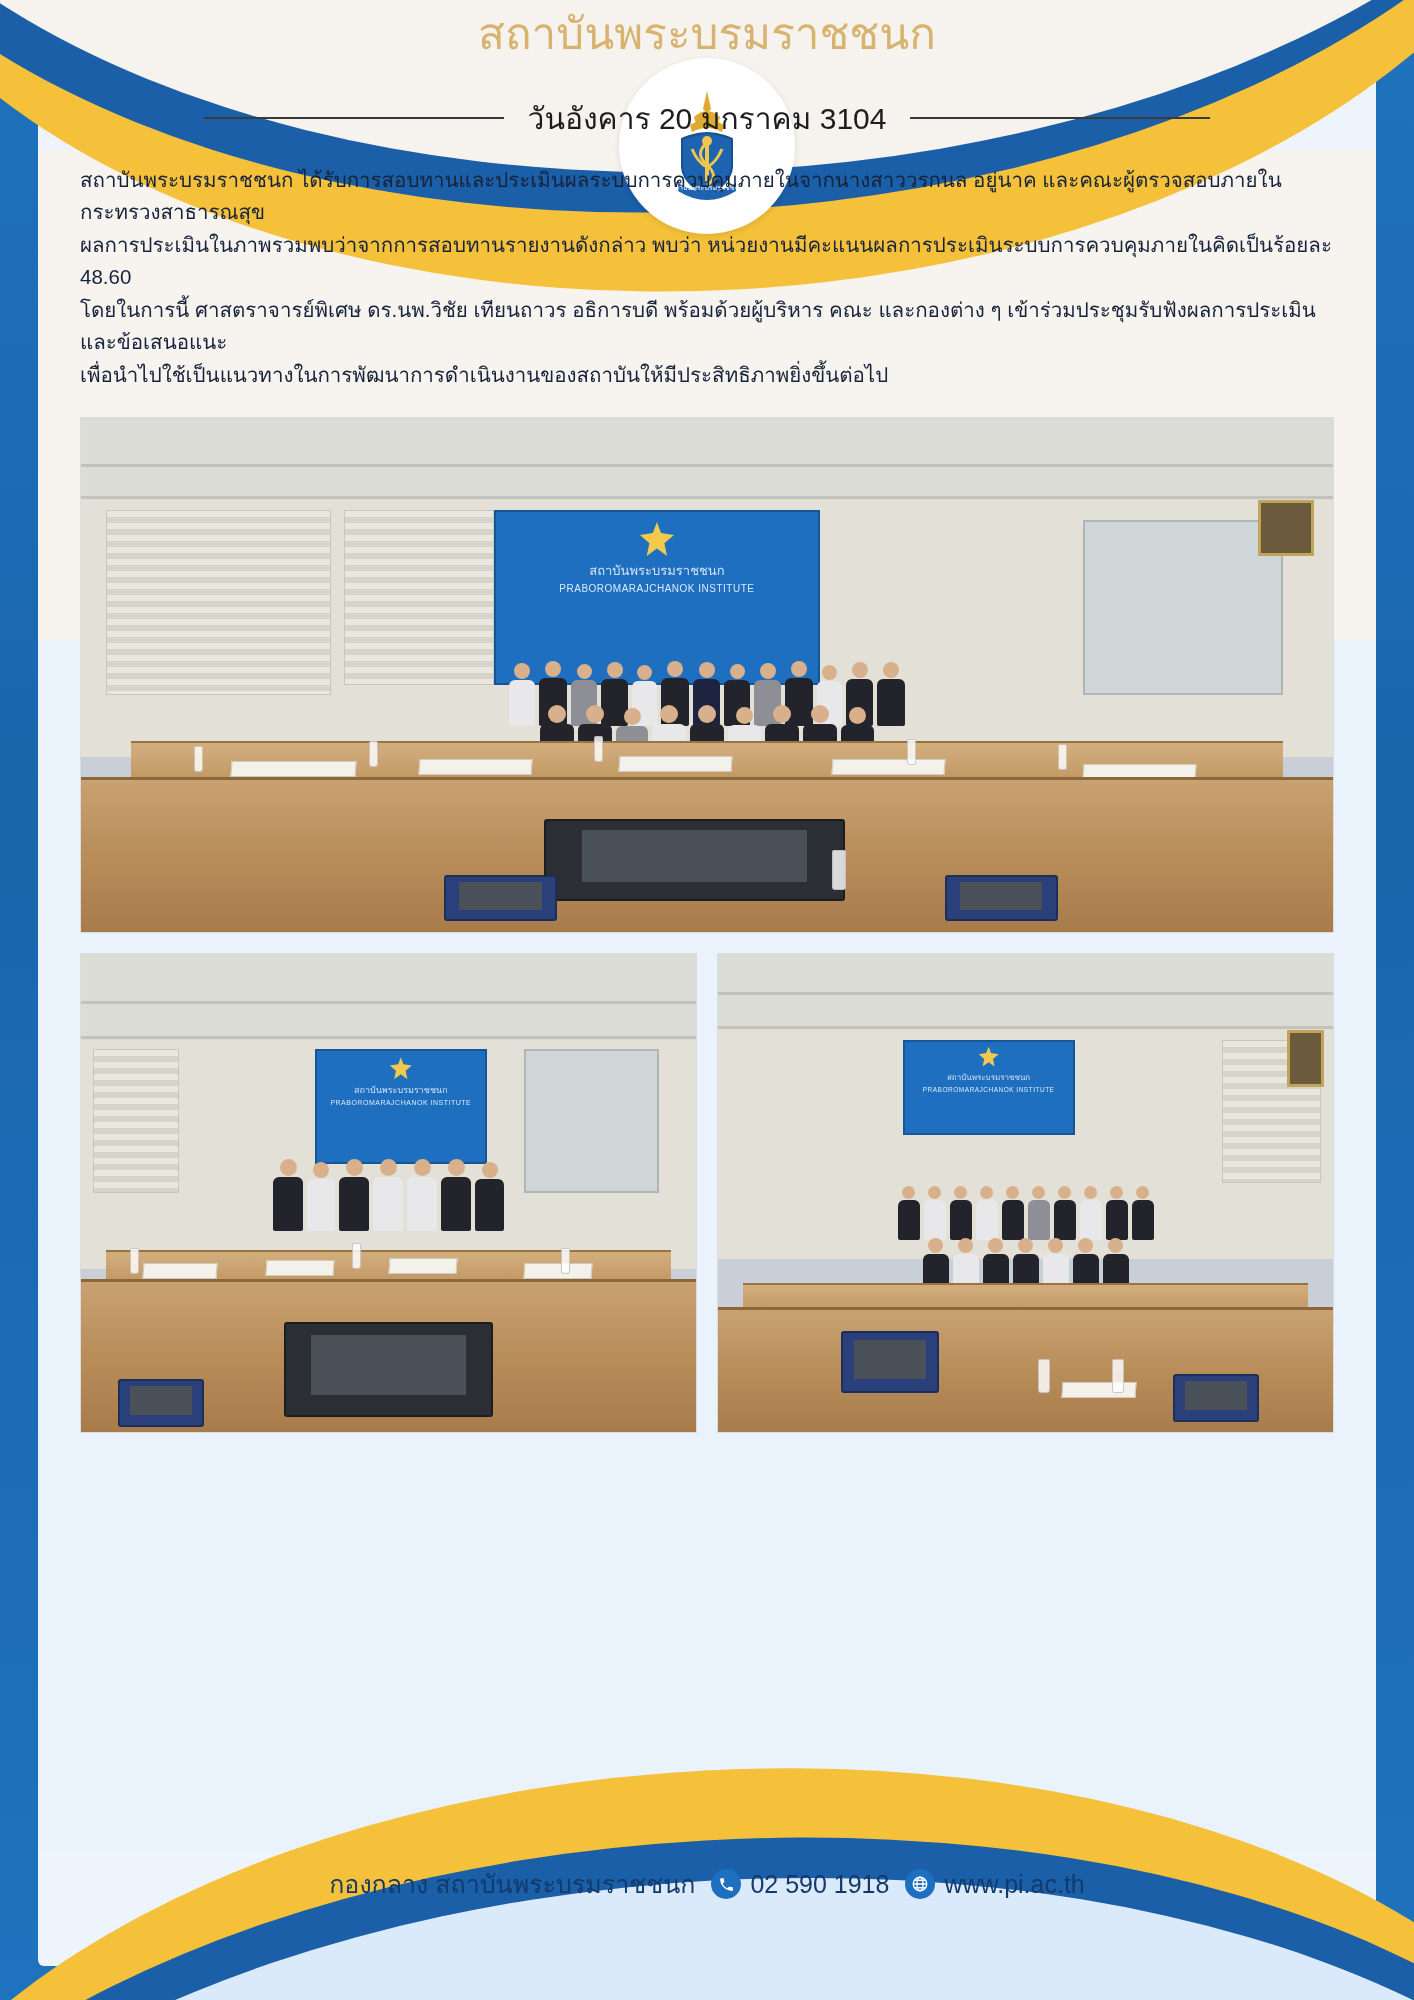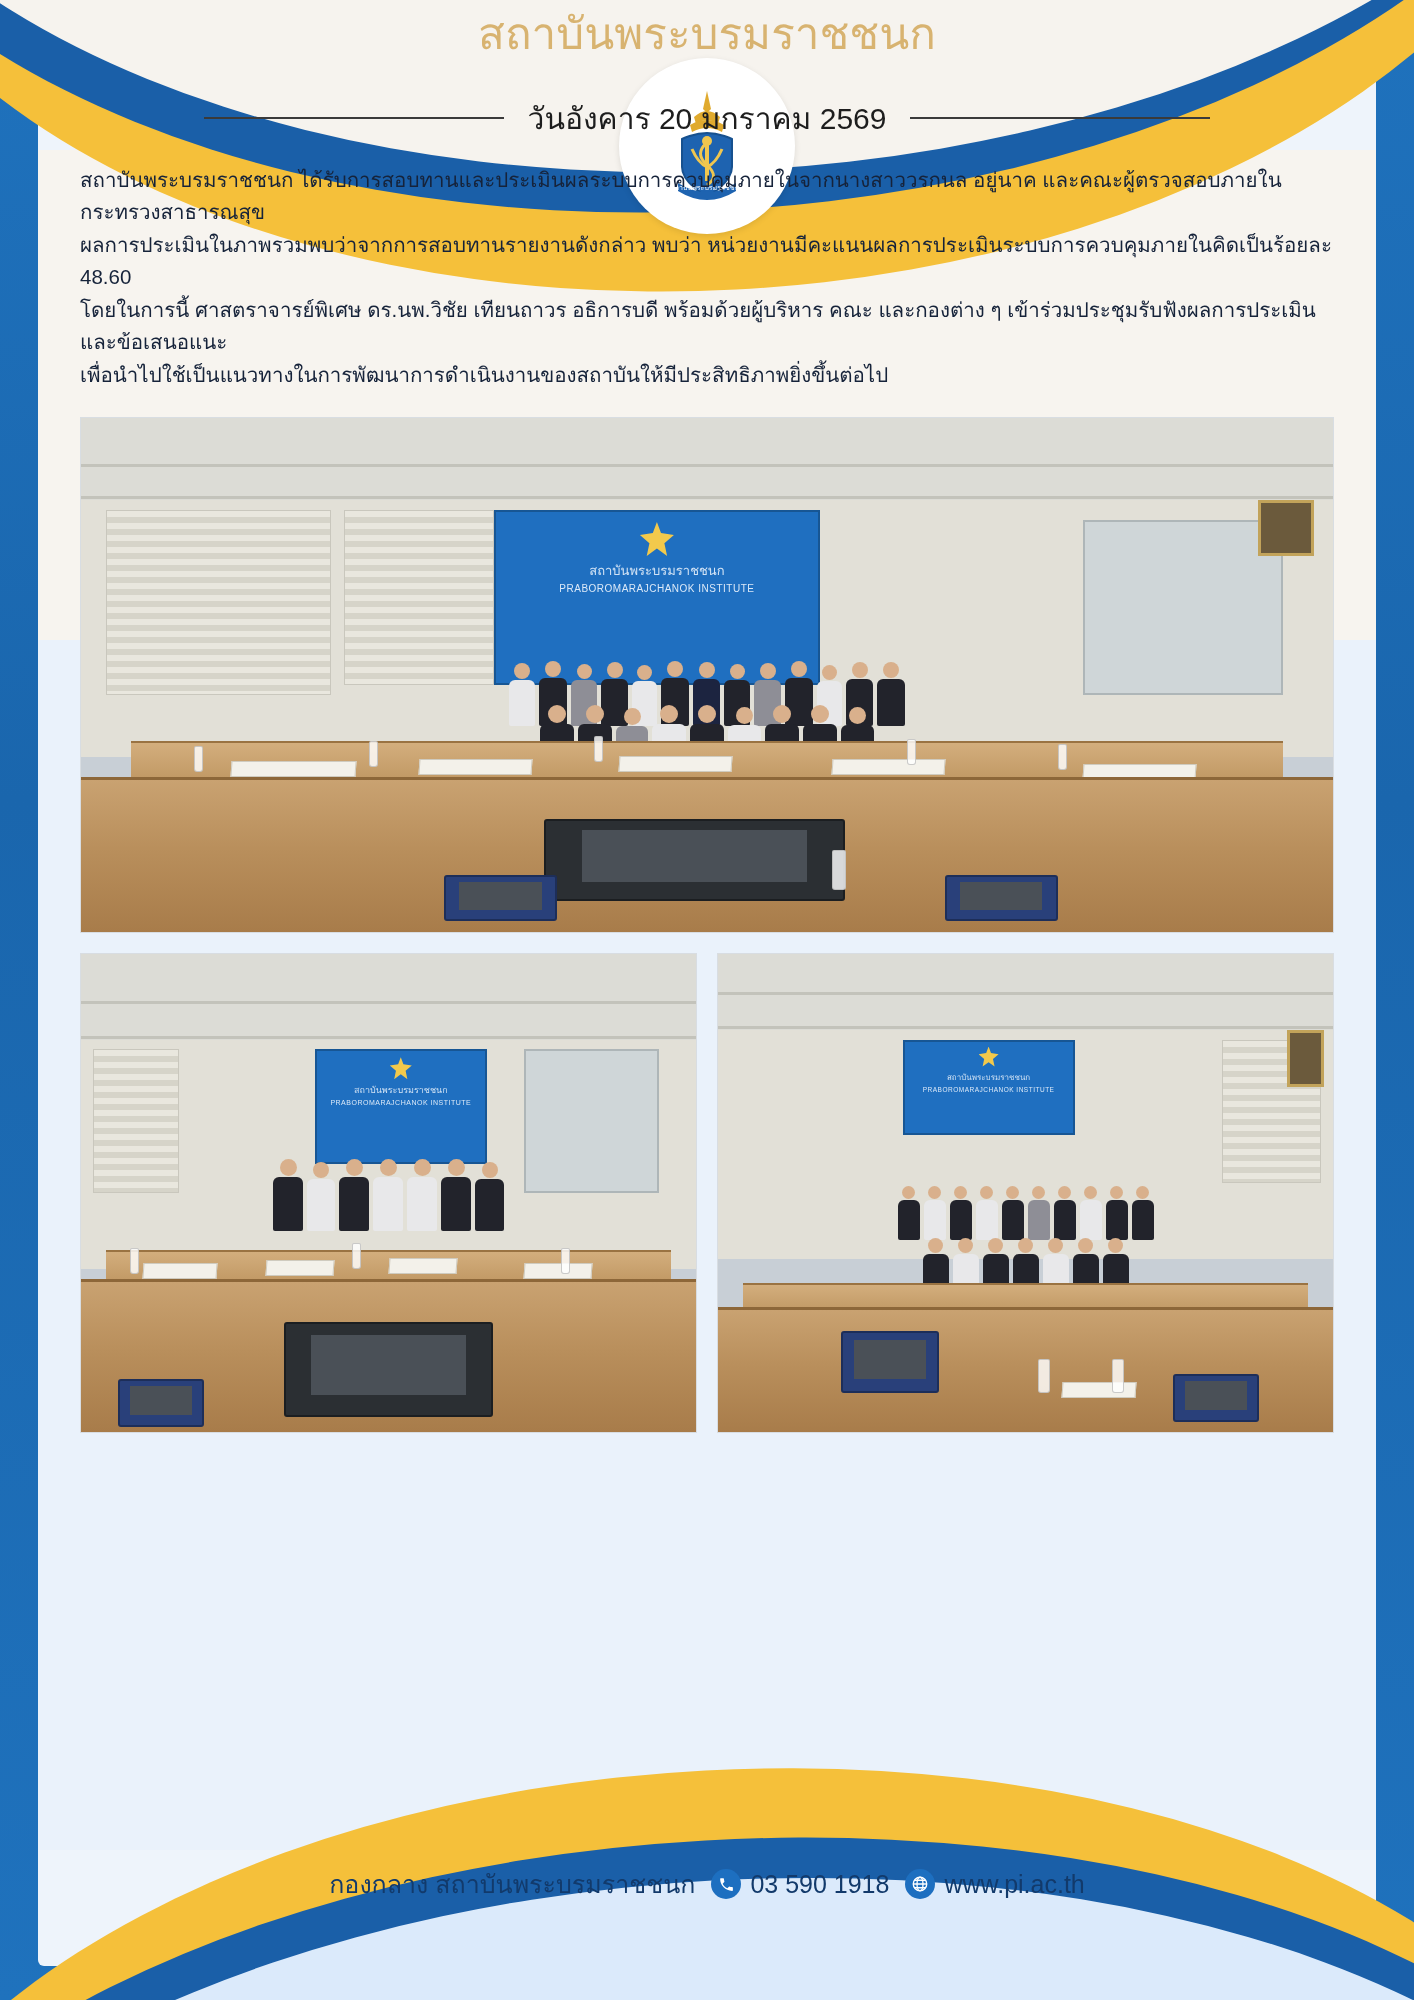--- a/index.html
+++ b/index.html
@@ -299,21 +299,21 @@
       <text x="63" y="107" font-size="7" fill="#ffffff" text-anchor="middle" font-family="DejaVu Sans, sans-serif">สถาบันพระบรมราชชนก</text>
     </svg>
   </div>
 
   <div class="content">
 
     <div class="title-sub">สถาบันพระบรมราชชนก</div>
 
     <div class="date-row">
       <div class="rule"></div>
-      <div class="date-text">วันอังคาร 20 มกราคม 2569</div>
+      <div class="date-text">วันอังคาร 20 มกราคม 3104</div>
       <div class="rule"></div>
     </div>
 
     <div class="body-text">
       <p>สถาบันพระบรมราชชนก ได้รับการสอบทานและประเมินผลระบบการควบคุมภายในจากนางสาววรกนล อยู่นาค และคณะผู้ตรวจสอบภายใน กระทรวงสาธารณสุข</p>
       <p>ผลการประเมินในภาพรวมพบว่าจากการสอบทานรายงานดังกล่าว พบว่า หน่วยงานมีคะแนนผลการประเมินระบบการควบคุมภายในคิดเป็นร้อยละ 48.60</p>
       <p>โดยในการนี้ ศาสตราจารย์พิเศษ ดร.นพ.วิชัย เทียนถาวร อธิการบดี พร้อมด้วยผู้บริหาร คณะ และกองต่าง ๆ เข้าร่วมประชุมรับฟังผลการประเมินและข้อเสนอแนะ</p>
       <p>เพื่อนำไปใช้เป็นแนวทางในการพัฒนาการดำเนินงานของสถาบันให้มีประสิทธิภาพยิ่งขึ้นต่อไป</p>
     </div>
 
@@ -608,21 +608,21 @@
   </div>
 
   <div class="footer">
     <span class="org">กองกลาง สถาบันพระบรมราชชนก</span>
     <span class="contact">
       <span class="icon-circle">
         <svg width="17" height="17" viewBox="0 0 24 24" fill="#ffffff" aria-hidden="true">
           <path d="M6.6 10.8c1.4 2.8 3.8 5.2 6.6 6.6l2.2-2.2c.3-.3.7-.4 1-.2 1.1.4 2.4.6 3.6.6.6 0 1 .4 1 1V20c0 .6-.4 1-1 1C10.6 21 3 13.4 3 4c0-.6.4-1 1-1h3.4c.6 0 1 .4 1 1 0 1.3.2 2.5.6 3.6.1.4 0 .8-.2 1l-2.2 2.2z"></path>
         </svg>
       </span>
-      <span>03 590 1918</span>
+      <span>02 590 1918</span>
     </span>
     <span class="contact">
       <span class="icon-circle">
         <svg width="18" height="18" viewBox="0 0 24 24" fill="none" stroke="#ffffff" stroke-width="1.8" aria-hidden="true">
           <circle cx="12" cy="12" r="9"></circle>
           <ellipse cx="12" cy="12" rx="4" ry="9"></ellipse>
           <path d="M3 12h18M4.5 7h15M4.5 17h15"></path>
         </svg>
       </span>
       <span>www.pi.ac.th</span>

